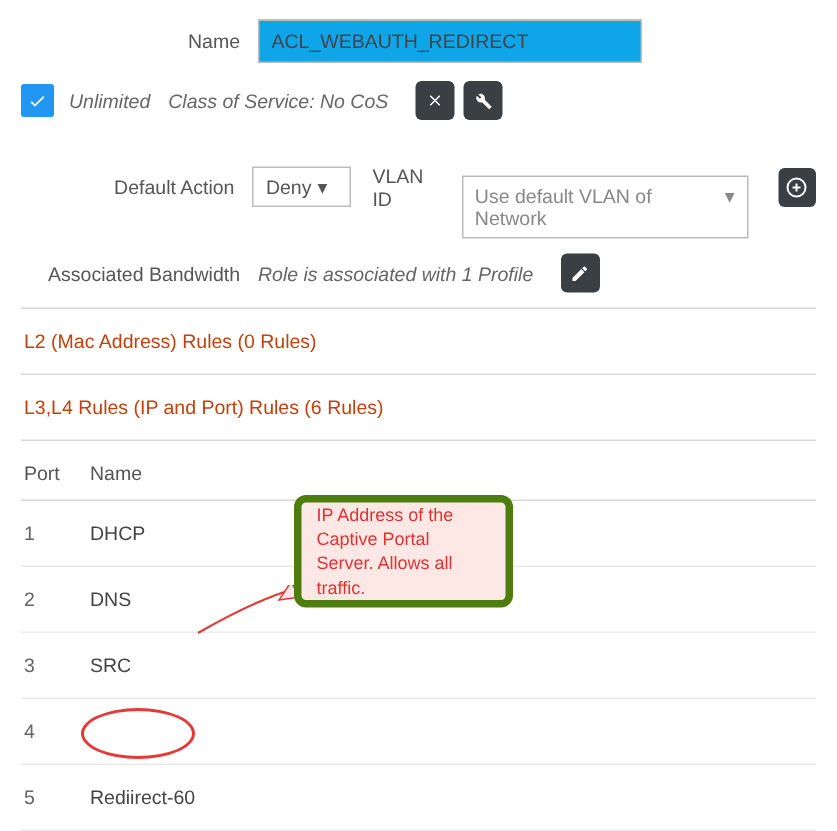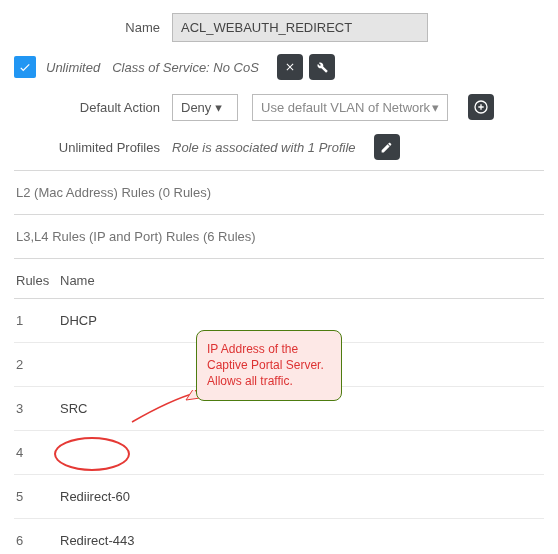--- a/index.html
+++ b/index.html
@@ -25,21 +25,21 @@
     padding-right: 12px;
     color: #555;
     font-size: 13px;
   }
   .text-input {
     border: 1px solid #bbb;
     padding: 6px 8px;
     font-size: 13px;
     color: #444;
     width: 256px;
-    background: #e5e5e5;
+    background: #0ea5e9;
   }
   .checkbox-icon {
     width: 22px;
     height: 22px;
     background: #2196f3;
     display: inline-flex;
     align-items: center;
     justify-content: center;
     border-radius: 2px;
     margin-right: 10px;
@@ -66,40 +66,40 @@
     padding: 5px 8px;
     min-width: 66px;
     color: #555;
     font-size: 13px;
     display: inline-flex;
     align-items: flex-start;
     gap: 4px;
     background: #fff;
     margin-right: 14px;
   }
-  .select-box.wide { min-width: 186px; color: #888; gap:2px; }
+  .select-box.wide { min-width: 186px; color: #888; gap:2px;margin-top:27px; }
   .small-label {
     color: #555;
     font-size: 13px;
     margin-right: 10px;
   }
   .plus-circle {
     width: 26px;
     height: 26px;
     background: #3a3f44;
     border-radius: 4px;
     display: inline-flex;
     align-items: center;
     justify-content: center;
     color: #fff;
     margin-left: 6px;
   }
   .section-header {
     padding: 14px 2px;
-    color: #737373;
+    color: #c2410c;
     font-size: 13px;
   }
   .hr {
     height: 1px;
     background: #d8d8d8;
     border: none;
     margin: 0;
   }
   .thead-row {
     display: flex;
@@ -126,23 +126,23 @@
     border: 2px solid #e53935;
     border-radius: 50%;
     pointer-events: none;
   }
   .callout-box {
     position: absolute;
     left: 196px;
     top: 330px;
     width: 146px;
     background: #fde8e6;
-    border: 1px solid #4d7c0f;
+    border: 5px solid #4d7c0f;
     border-radius: 8px;
-    padding: 10px 10px;
+    padding: 0 10px;
     color: #d33;
     font-size: 12px;
     line-height: 1.35;
     z-index: 5;
   }
   .callout-tail {
     position: absolute;
     left: 130px;
     top: 390px;
     z-index: 4;
@@ -175,60 +175,62 @@
       </svg>
   </span>
 </div>
 
 <div class="form-row">
   <div class="form-label">Default Action</div>
   <div class="select-box">
     <span>Deny</span>
     <span>▾</span>
   </div>
+  <span class="small-label">VLAN ID</span>
   <div class="select-box wide">
     <span>Use default VLAN of Network</span>
     <span>▾</span>
   </div>
   <span class="plus-circle">
     <svg width="16" height="16" viewBox="0 0 24 24">
         <circle cx="12" cy="12" r="9" fill="none" stroke="#fff" stroke-width="2"></circle>
         <path d="M12 8v8M8 12h8" stroke="#fff" stroke-width="2"></path>
       </svg>
   </span>
 </div>
 
 <div class="form-row">
-  <div class="form-label">Unlimited Profiles</div>
+  <div class="form-label">Associated Bandwidth</div>
   <span class="inline-text">Role is associated with 1 Profile</span>
   <span class="dark-btn">
     <svg width="13" height="13" viewBox="0 0 24 24">
         <path fill="#fff" d="M3 17.2V21h3.8L17.8 10 14 6.2 3 17.2zM20.7 7c.4-.4.4-1 0-1.4l-2.3-2.3c-.4-.4-1-.4-1.4 0L15 5.3 18.7 9l2-2z"></path>
       </svg>
   </span>
 </div>
 
 <div class="hr"></div>
 <div class="section-header">L2 (Mac Address) Rules (0 Rules)</div>
 <div class="hr"></div>
 <div class="section-header">L3,L4 Rules (IP and Port) Rules (6 Rules)</div>
 <div class="hr"></div>
 
 <div class="thead-row">
-  <div class="col-order">Rules</div>
+  <div class="col-order">Port</div>
   <div class="col-name">Name</div>
 </div>
 
 <div id="rules-body">
     <div class="rule-row">
       <div class="rule-order">1</div>
       <div class="rule-name">DHCP</div>
     </div>
     <div class="rule-row">
       <div class="rule-order">2</div>
+      <div class="rule-name">DNS</div>
     </div>
     <div class="rule-row">
       <div class="rule-order">3</div>
       <div class="rule-name">SRC</div>
     </div>
     <div class="rule-row">
       <div class="rule-order">4</div>
       <div class="callout-ring"></div>
     </div>
     <div class="rule-row">

